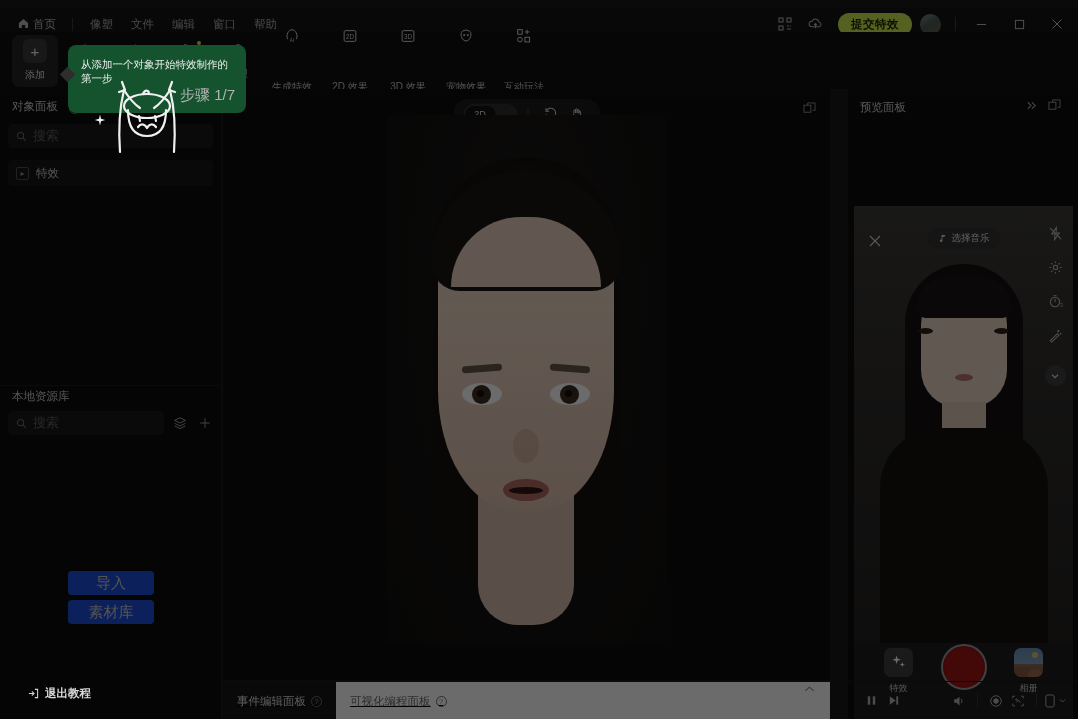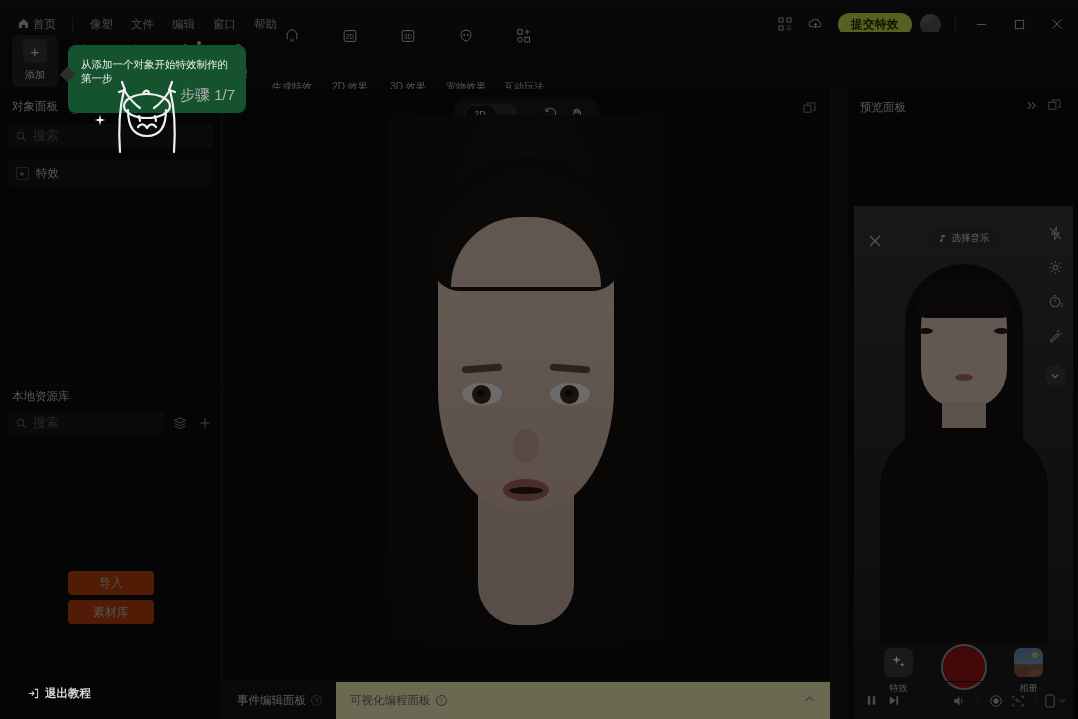--- a/index.html
+++ b/index.html
@@ -114,23 +114,23 @@
   .lib-head { position: absolute; top: 300px; left: 0; width: 222px; padding: 0 12px; }
   .lib-head .ttl { font-size: 11.5px; color: #cfcfcf; }
   .lib-row {
     position: absolute; top: 322px; left: 0; width: 222px;
     display: flex; align-items: center; gap: 7px; padding: 0 8px;
   }
   .lib-row .search { margin: 0; flex: 1; }
   .lib-row .iconbtn { width: 18px; height: 18px; display: flex; align-items: center; justify-content: center; color: #a0a0a0; }
   .btn-stack { position: absolute; left: 0; top: 482px; width: 222px; padding: 0 68px; }
   .lbtn {
-    height: 24px; background: #c2410c; border-radius: 4px;
+    height: 24px; background: #1d4ed8; border-radius: 4px;
     display: flex; align-items: center; justify-content: center;
-    font-size: 12px; color: #c6c6c6; margin-bottom: 5px;
+    font-size: 15px; color: #c6c6c6; margin-bottom: 5px;
   }
   .exit-tut {
     position: absolute; left: 28px; bottom: 18px;
     display: flex; align-items: center; gap: 6px; font-weight: bold;
   }
   .exit-tut .lb { font-size: 11.5px; color: #d8d8d8; }
 
   
   .center {
     position: absolute; top: 89px; left: 223px; width: 607px; height: 591px;
@@ -184,22 +184,22 @@
   .f-eye.l { left: 24px; } .f-eye.r { right: 24px; }
   .f-eye .pupil { position: absolute; left: 10px; top: 2px; width: 19px; height: 19px; border-radius: 50%; background: #3b2a20; }
   .f-eye .pupil:after { content:""; position:absolute; left:5px; top:5px; width:7px; height:7px; border-radius:50%; background:#120d0a; }
   .f-nose { position: absolute; left: 50%; transform: translateX(-50%); top: 250px; width: 26px; height: 34px; border-radius: 50%; background: rgba(180,140,118,.35); }
   .f-lip { position: absolute; left: 50%; transform: translateX(-50%); top: 300px; width: 46px; height: 22px; border-radius: 50%; background: #b06a62; }
   .f-lip:after { content: ""; position: absolute; left: 6px; top: 8px; width: 34px; height: 7px; border-radius: 50%; background: #2d1515; }
 
   
   .bottombar {
     position: absolute; left: 223px; top: 681px; width: 607px; height: 38px;
-    background: #fef9c3; border-top: 1px solid #1b1b1b;
-    display: flex; align-items: center;
+    background: #ffffff; border-top: 1px solid #1b1b1b;
+    display: flex; align-items: flex-start; text-decoration: underline;
   }
   .btab {
     height: 38px; display: flex; align-items: center; gap: 5px; padding: 0 14px;
   }
   .btab .lb { font-size: 11.5px; }
   .btab.active { background: #161616; }
   .btab.active .lb { color: #d9d9d9; }
   .btab .lb { color: #6d6d6d; }
   .collapse-ic { position: absolute; right: 14px; color: #8c8c8c; }
 

